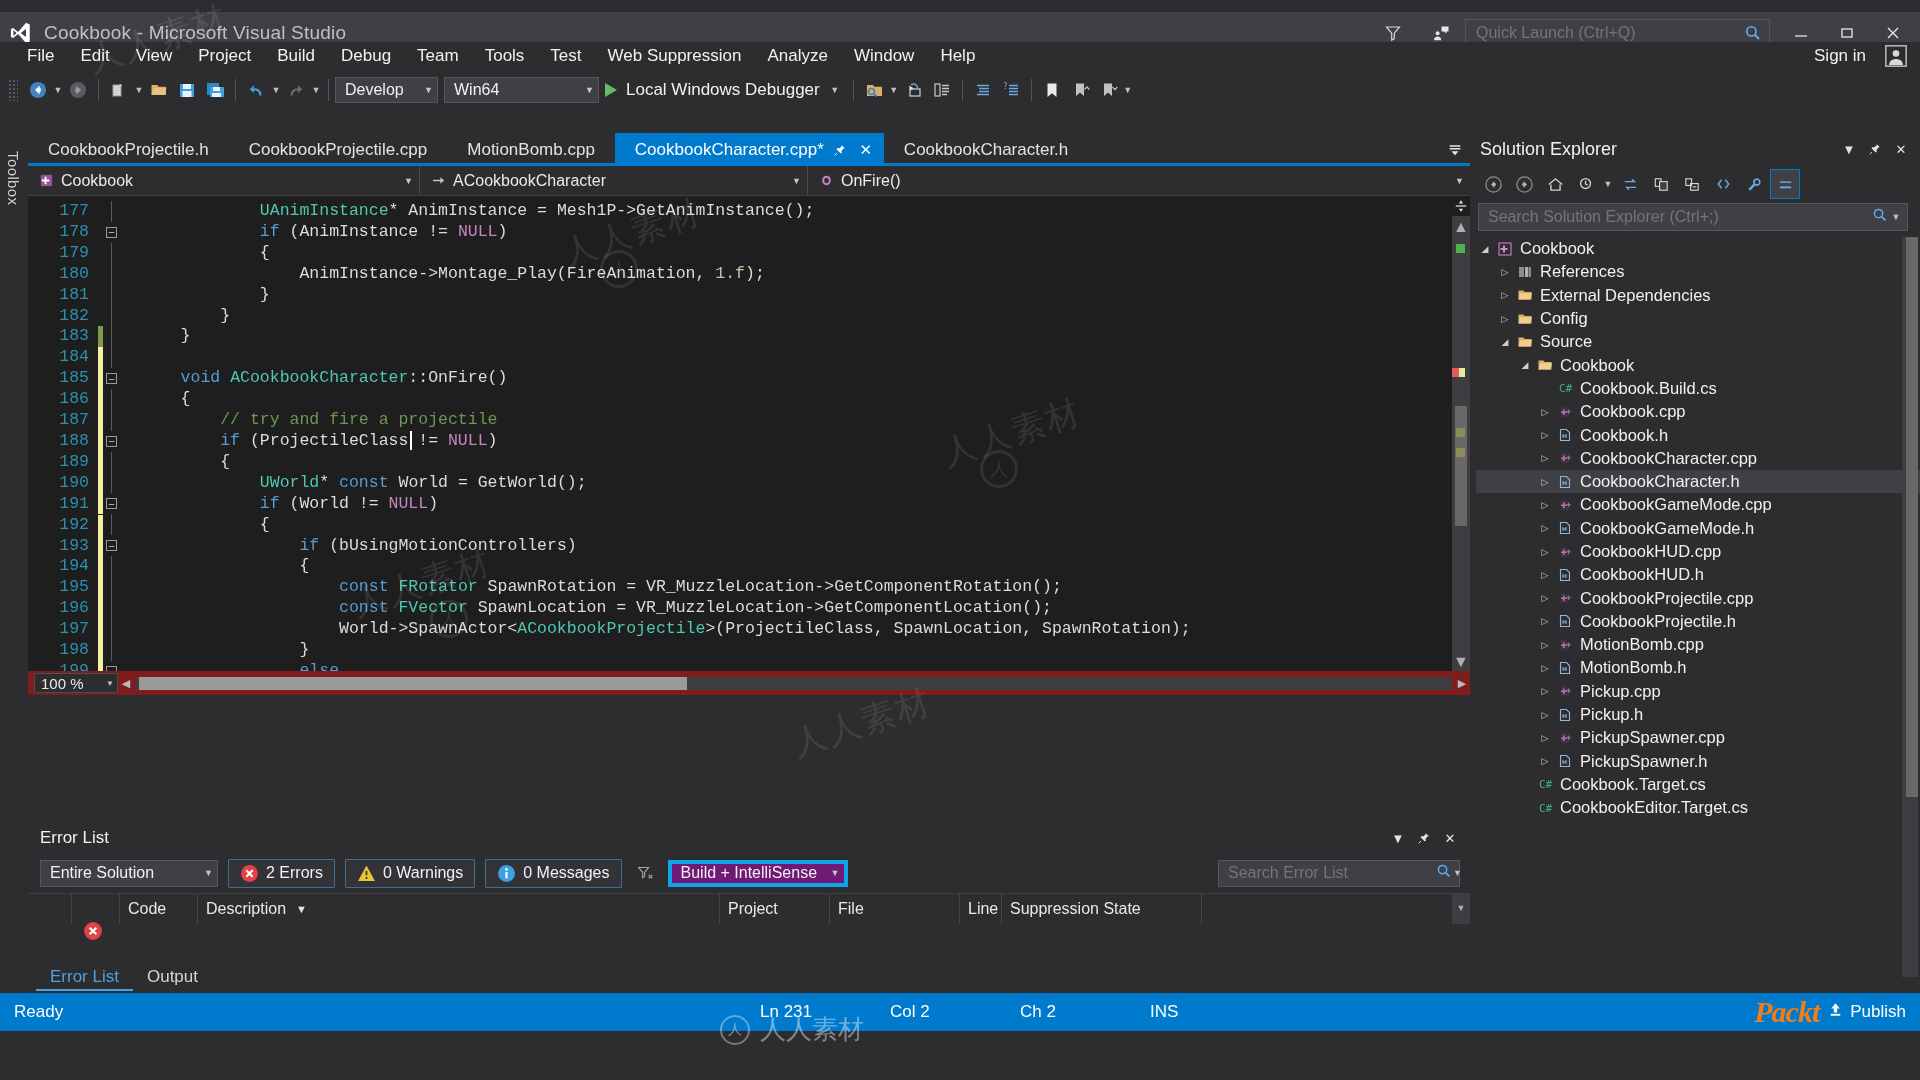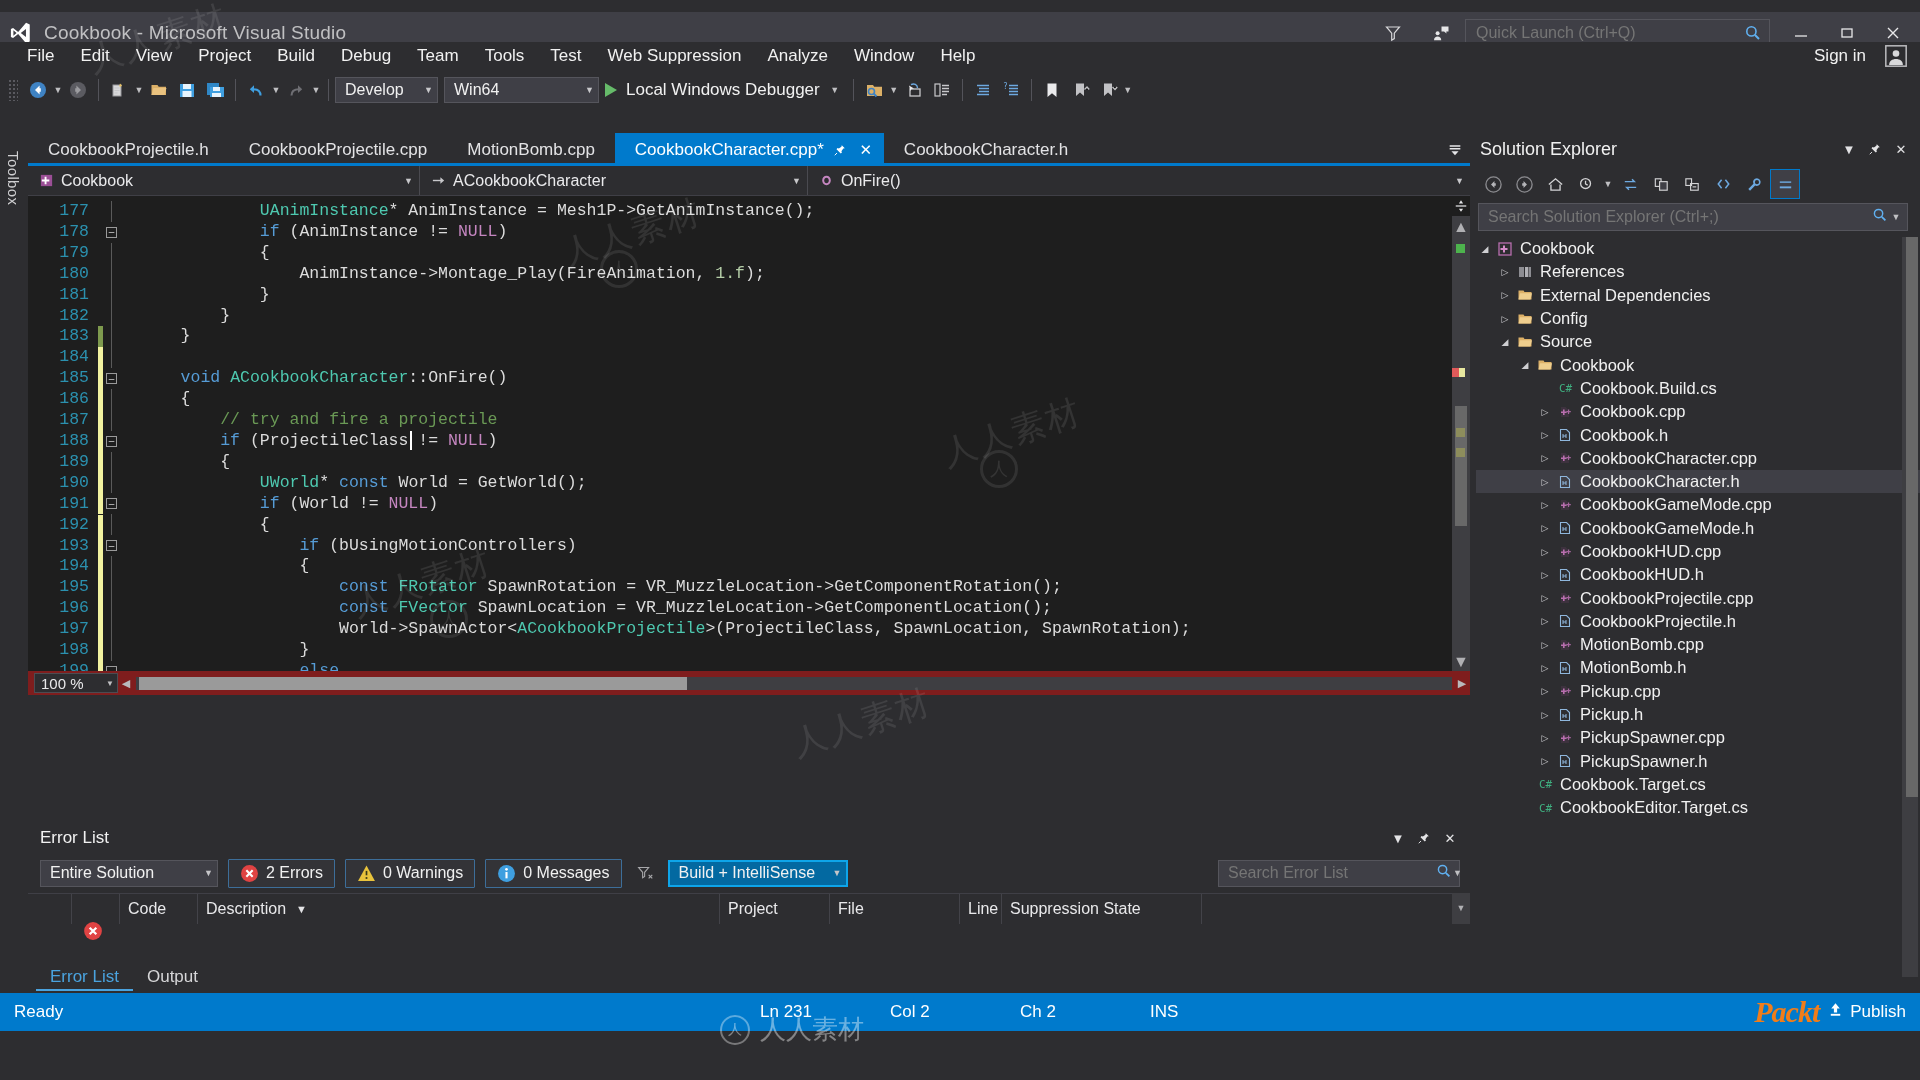--- a/index.html
+++ b/index.html
@@ -171,21 +171,21 @@
     display:flex; align-items:center; padding:0 4px 0 9px; font-size:16px; color:#f1f1f1;
   }
   .scope-combo .cb-caret{ margin-left:auto; font-size:9px; color:#c5c5c8; }
   .sev-btn {
     height: 29px; border:1px solid #3d6e99; background:#333337; display:flex; align-items:center;
     gap:7px; padding: 0 11px; font-size:16px; color:#f1f1f1; border-radius:1px;
   }
   .sev-btn .ico { width:19px; height:19px; display:flex; align-items:center; justify-content:center; }
   .filter-ico { width:26px; height:26px; display:flex; align-items:center; justify-content:center; color:#b9b9bc; }
   .build-combo {
-    width: 180px; height:27px; background:#0369a1; border:2px solid #0ea5e9;
+    width: 180px; height:27px; background:#701a75; border:4px solid #0ea5e9;
     display:flex;align-items:center; padding:0 4px 0 9px; font-size:16px; color:#f1f1f1;
   }
   .build-combo .cb-caret{ margin-left:auto; font-size:9px; color:#c5c5c8; }
   .ep-search {
     margin-left:auto; margin-right:10px; width: 242px; height:27px; background:#3f3f46;
     border:1px solid #55555c; display:flex; align-items:center; padding:0 4px 0 9px;
   }
   .ep-search input {
     flex:1; background:transparent;border:none;outline:none;color:#9a9a9e;font-size:16px;
     font-family:"Liberation Sans", sans-serif;

